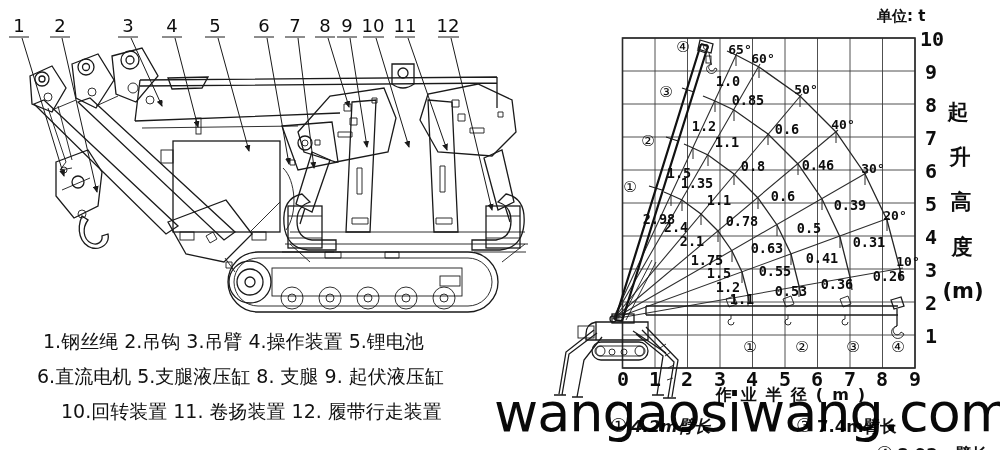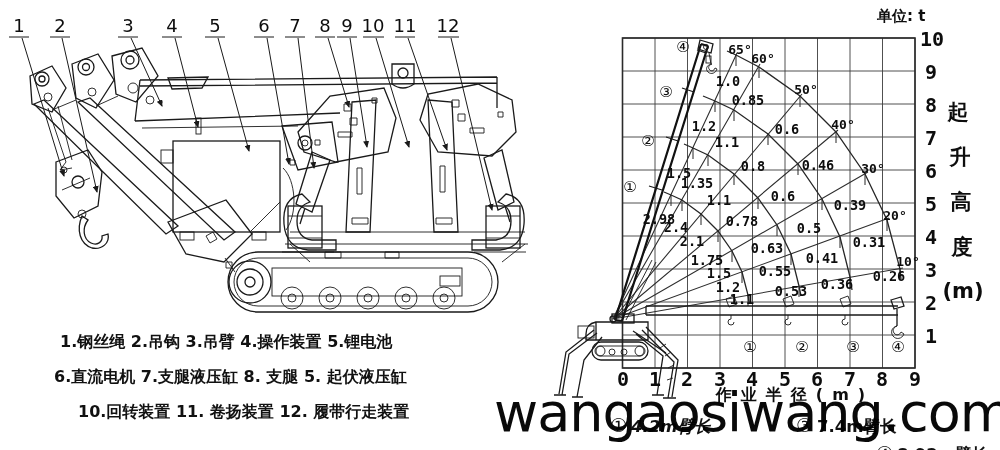--- a/index.html
+++ b/index.html
@@ -17,21 +17,21 @@
   .leader{stroke:#1a1a1a;stroke-width:1;fill:none;}
   text{fill:#0d0d0d;}
   .callout{font:18px "DejaVu Sans",sans-serif;text-anchor:middle;}
   .axis{font:700 20px "DejaVu Sans Mono",monospace;}
   .load{font:700 13.5px "DejaVu Sans Mono",monospace;text-anchor:middle;}
   .ang{font:700 13px "DejaVu Sans Mono",monospace;text-anchor:middle;}
   .mk{font:15px "DejaVu Sans",sans-serif;text-anchor:middle;}
   .unit{font:700 15px "DejaVu Sans",sans-serif;}
   .ytitle{font:700 21px "DejaVu Sans",sans-serif;text-anchor:middle;}
   .xtitle{font:700 16px "DejaVu Sans",sans-serif;text-anchor:middle;letter-spacing:9px;}
-  .captions{position:absolute;left:60px;top:324px;font-size:16px;font-weight:700;
+  .captions{position:absolute;left:43px;top:324px;font-size:19px;font-weight:400;
             line-height:35px;white-space:nowrap;}
   .legend-item{position:absolute;top:414px;font-size:16.5px;font-weight:700;white-space:nowrap;}
   .legend-item .mkc{font-size:19px;font-weight:400;margin-right:4px;}
   .watermark{position:absolute;left:494px;top:386px;font-size:54px;font-weight:400;
              color:#000;letter-spacing:-1px;line-height:1;white-space:nowrap;z-index:5;opacity:.96;}
 </style>
 </head>
 <body>
 
 <div class="canvas">
@@ -294,21 +294,21 @@
     <text class="ytitle" x="958" y="119">起</text>
     <text class="ytitle" x="960" y="164">升</text>
     <text class="ytitle" x="961" y="209">高</text>
     <text class="ytitle" x="962" y="254">度</text>
     <text class="ytitle" x="963" y="298">(m)</text>
   </g>
 </svg>
 
 <div class="captions">
   <div>1.钢丝绳 2.吊钩 3.吊臂 4.操作装置 5.锂电池</div>
-  <div style="margin-left:-6px;">6.直流电机 7.支腿液压缸 8. 支腿 5. 起伏液压缸</div>
+  <div style="margin-left:-6px;">6.直流电机 5.支腿液压缸 8. 支腿 9. 起伏液压缸</div>
   <div style="margin-left:18px;">10.回转装置 11. 卷扬装置 12. 履带行走装置</div>
 </div>
 
 <div class="legend-item" style="left:610px;font-style:italic;">
   <span class="mkc">①</span><span>4.2m臂长</span>
 </div>
 <div class="legend-item" style="left:796px;">
   <span class="mkc">③</span><span>7.4m臂长</span>
 </div>
 <div class="legend-item" style="left:876px;margin-top:28px;">

